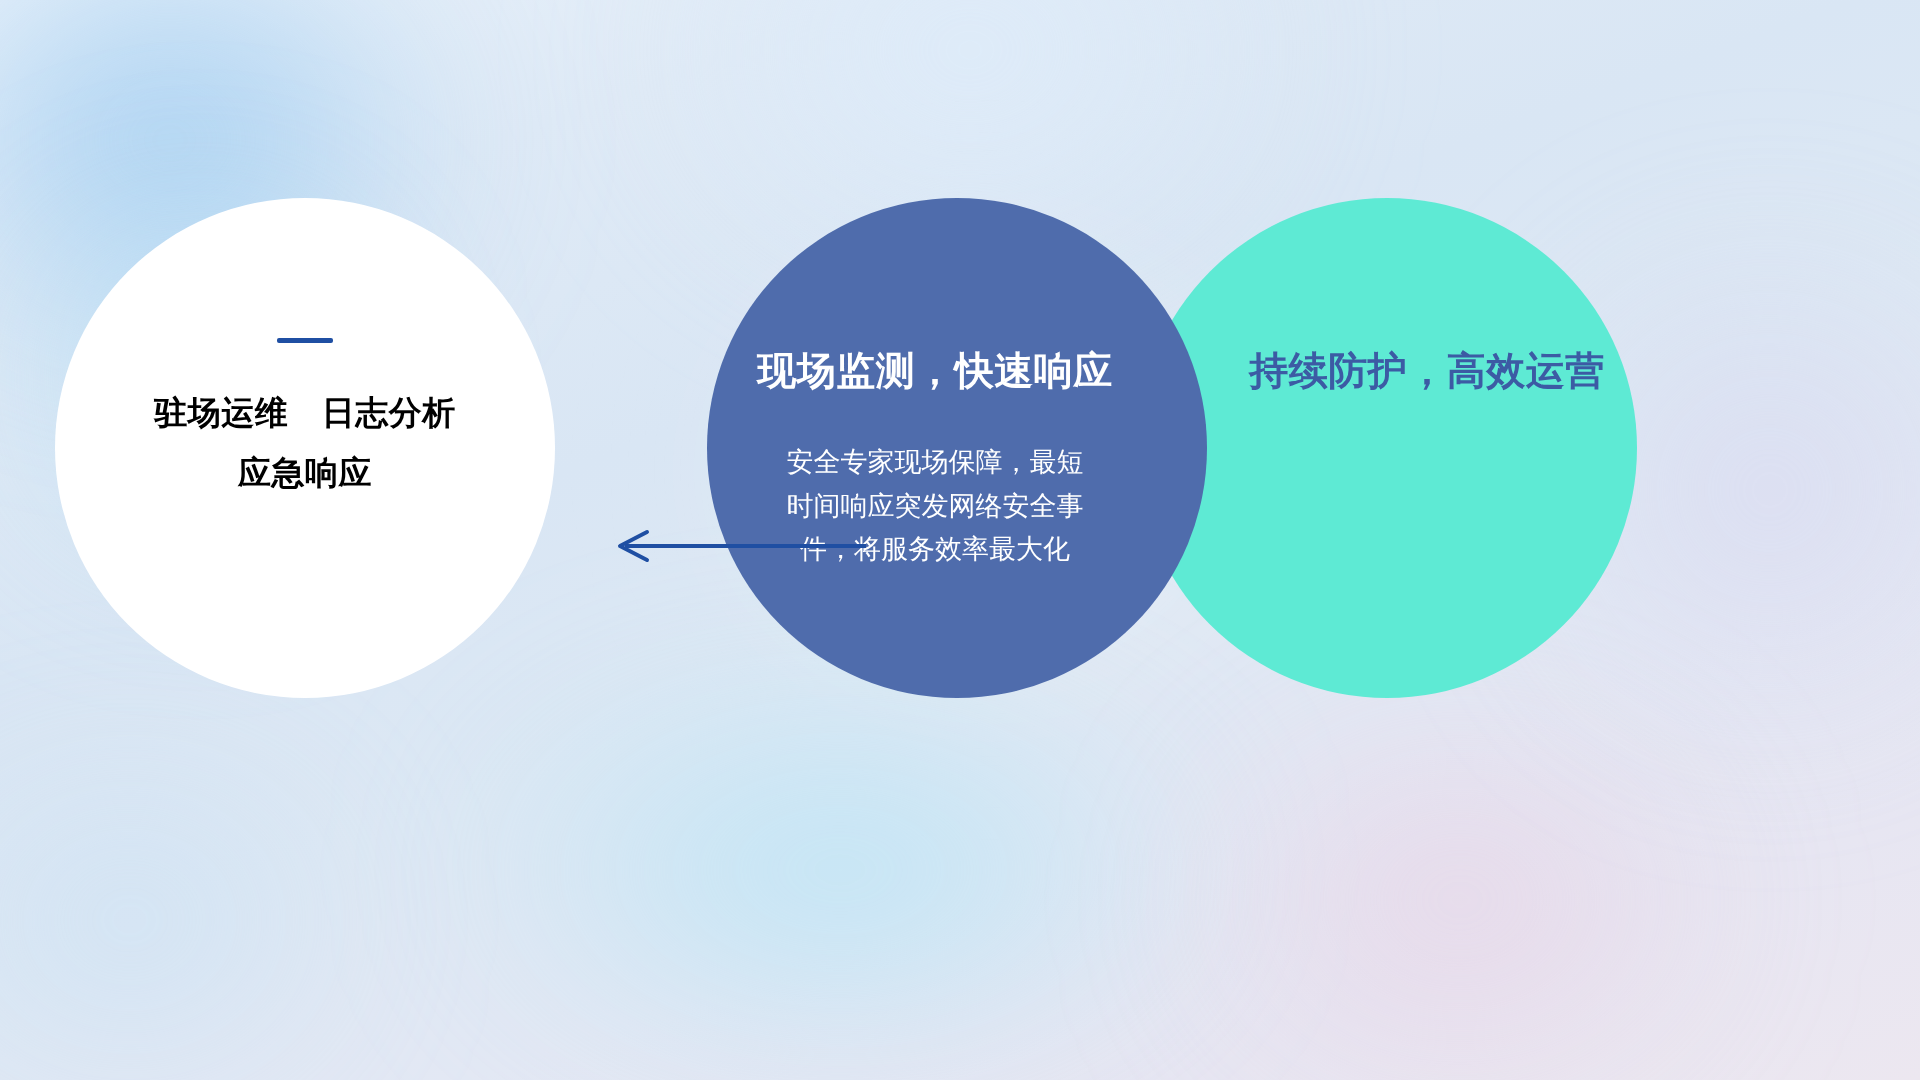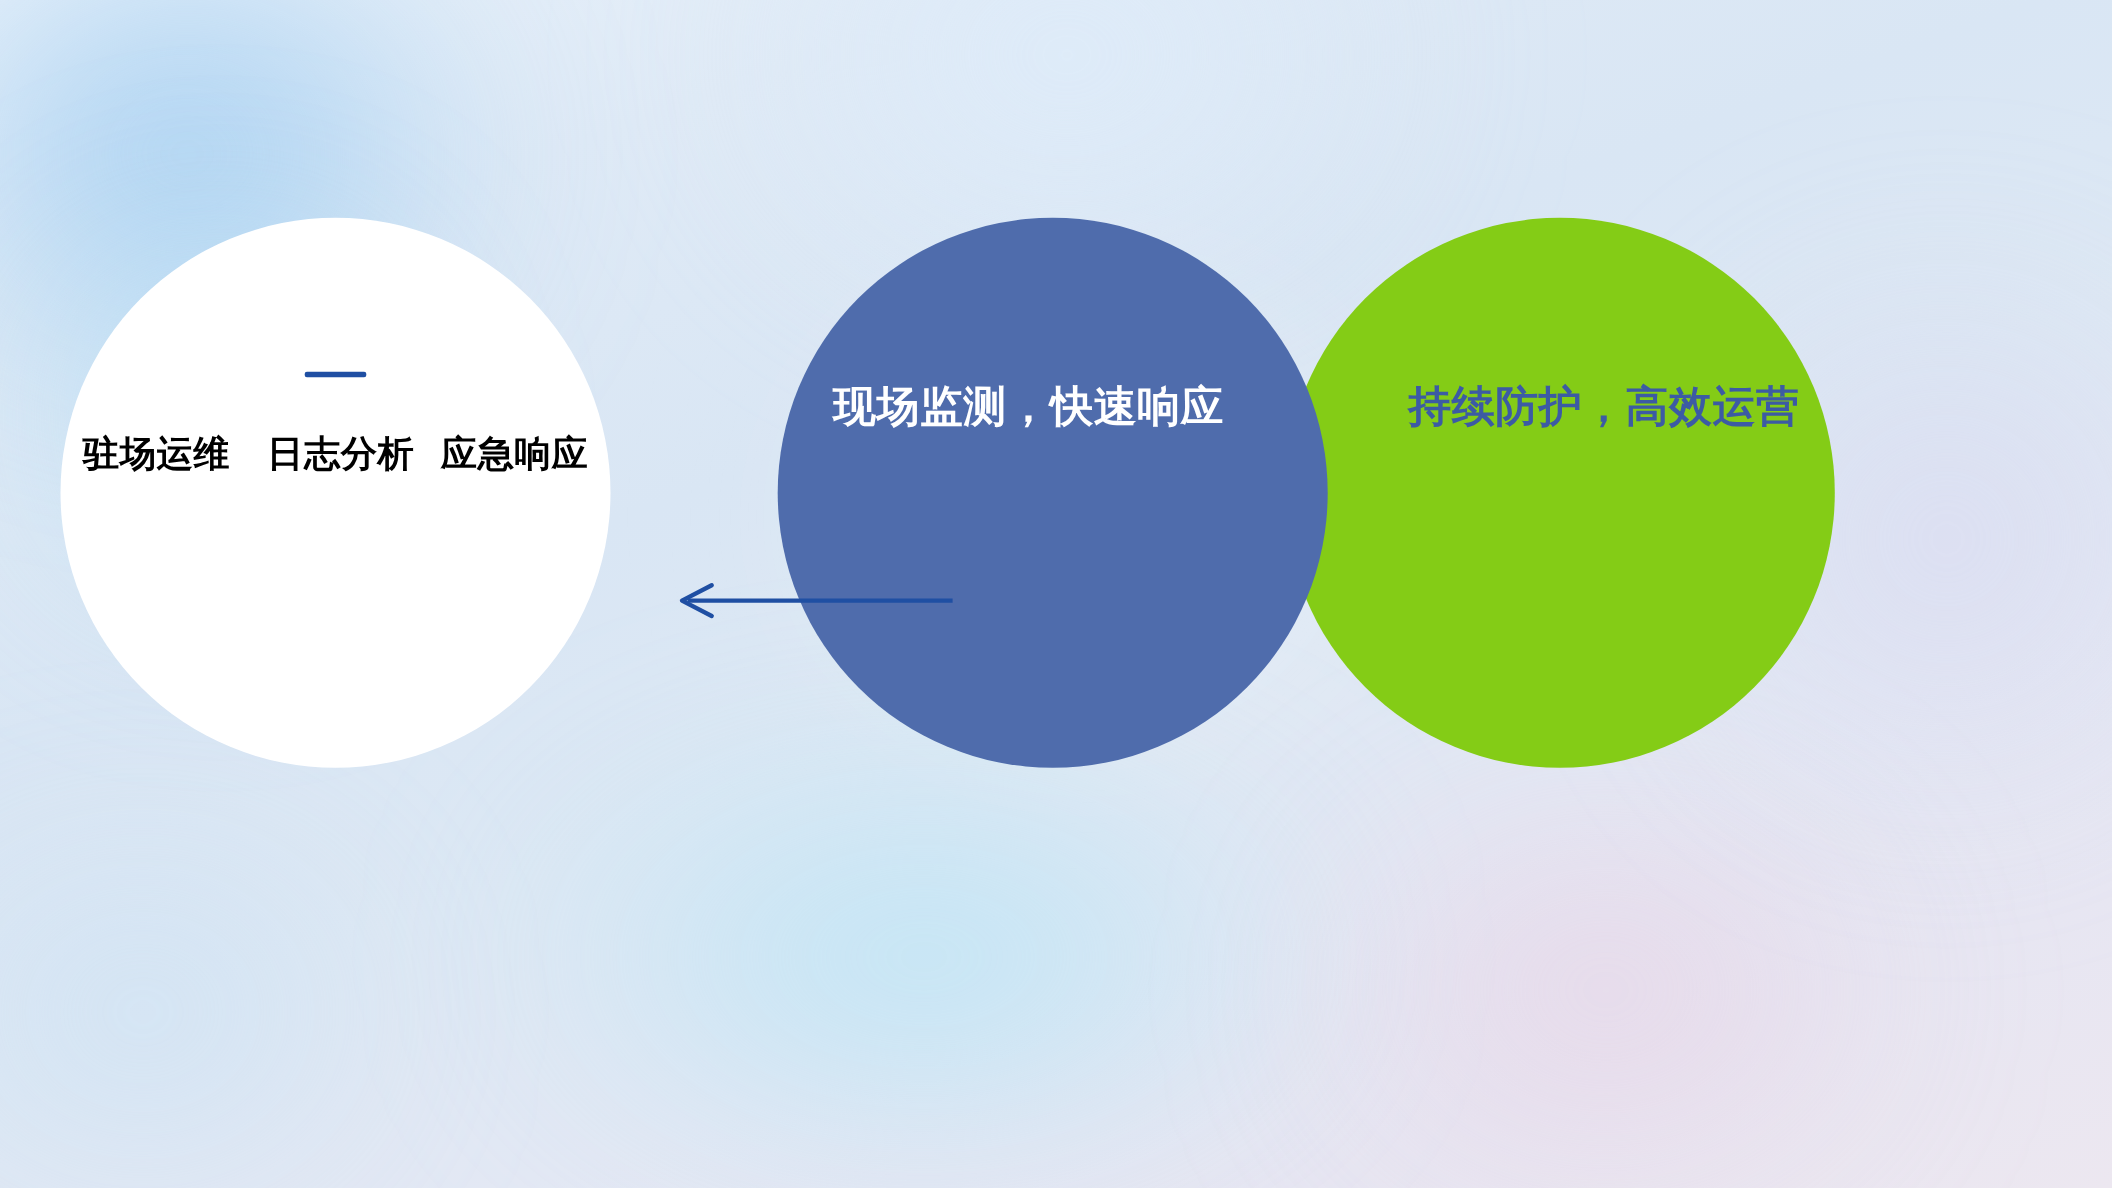--- a/index.html
+++ b/index.html
@@ -103,21 +103,21 @@
   .divider-rule {
     width: 56px;
     height: 5px;
     background: #1f4fa3;
     border-radius: 2px;
     margin-bottom: 52px;
   }
 
   .left-lines {
     display: flex;
-    flex-direction: row;
+    flex-direction: column;
     align-items: center;
     gap: 24px;
   }
   .left-line {
     font-size: 33px;
     font-weight: bold;
     color: #000000;
     letter-spacing: 0.5px;
     white-space: pre;
     line-height: 1.1;
@@ -131,25 +131,25 @@
     background: #4f6cac;
     z-index: 3;
     display: flex;
     flex-direction: column;
     align-items: center;
     padding-top: 150px;
     box-sizing: border-box;
   }
 
   .circle-right {
-    left: 1168px;
+    left: 1137px;
     top: 198px;
     width: 500px;
     height: 500px;
-    background: #84cc16;
+    background: #5eead4;
     z-index: 2;
     display: flex;
     flex-direction: column;
     align-items: center;
     padding-top: 150px;
     box-sizing: border-box;
   }
 
   .card-title {
     font-size: 39px;
@@ -208,20 +208,21 @@
   <div class="circle circle-left">
     <div class="divider-rule"></div>
     <div class="left-lines">
       <div class="left-line">驻场运维　日志分析</div>
       <div class="left-line">应急响应</div>
     </div>
   </div>
 
   <div class="circle circle-mid">
     <div class="card-title title-on-blue">现场监测，快速响应</div>
+    <div class="card-body body-on-blue">安全专家现场保障，最短时间响应突发网络安全事件，将服务效率最大化</div>
   </div>
 
   <div class="circle circle-right">
     <div class="card-title title-on-white">持续防护，高效运营</div>
   </div>
 
   <svg class="arrow-layer" viewBox="0 0 1920 1080">
     <g>
       <line x1="866" y1="546" x2="625" y2="546" stroke="#1f4fa3" stroke-width="4"></line>
       <polyline points="647,532 620,546 647,560" fill="none" stroke="#1f4fa3" stroke-width="4" stroke-linecap="round" stroke-linejoin="round"></polyline>

